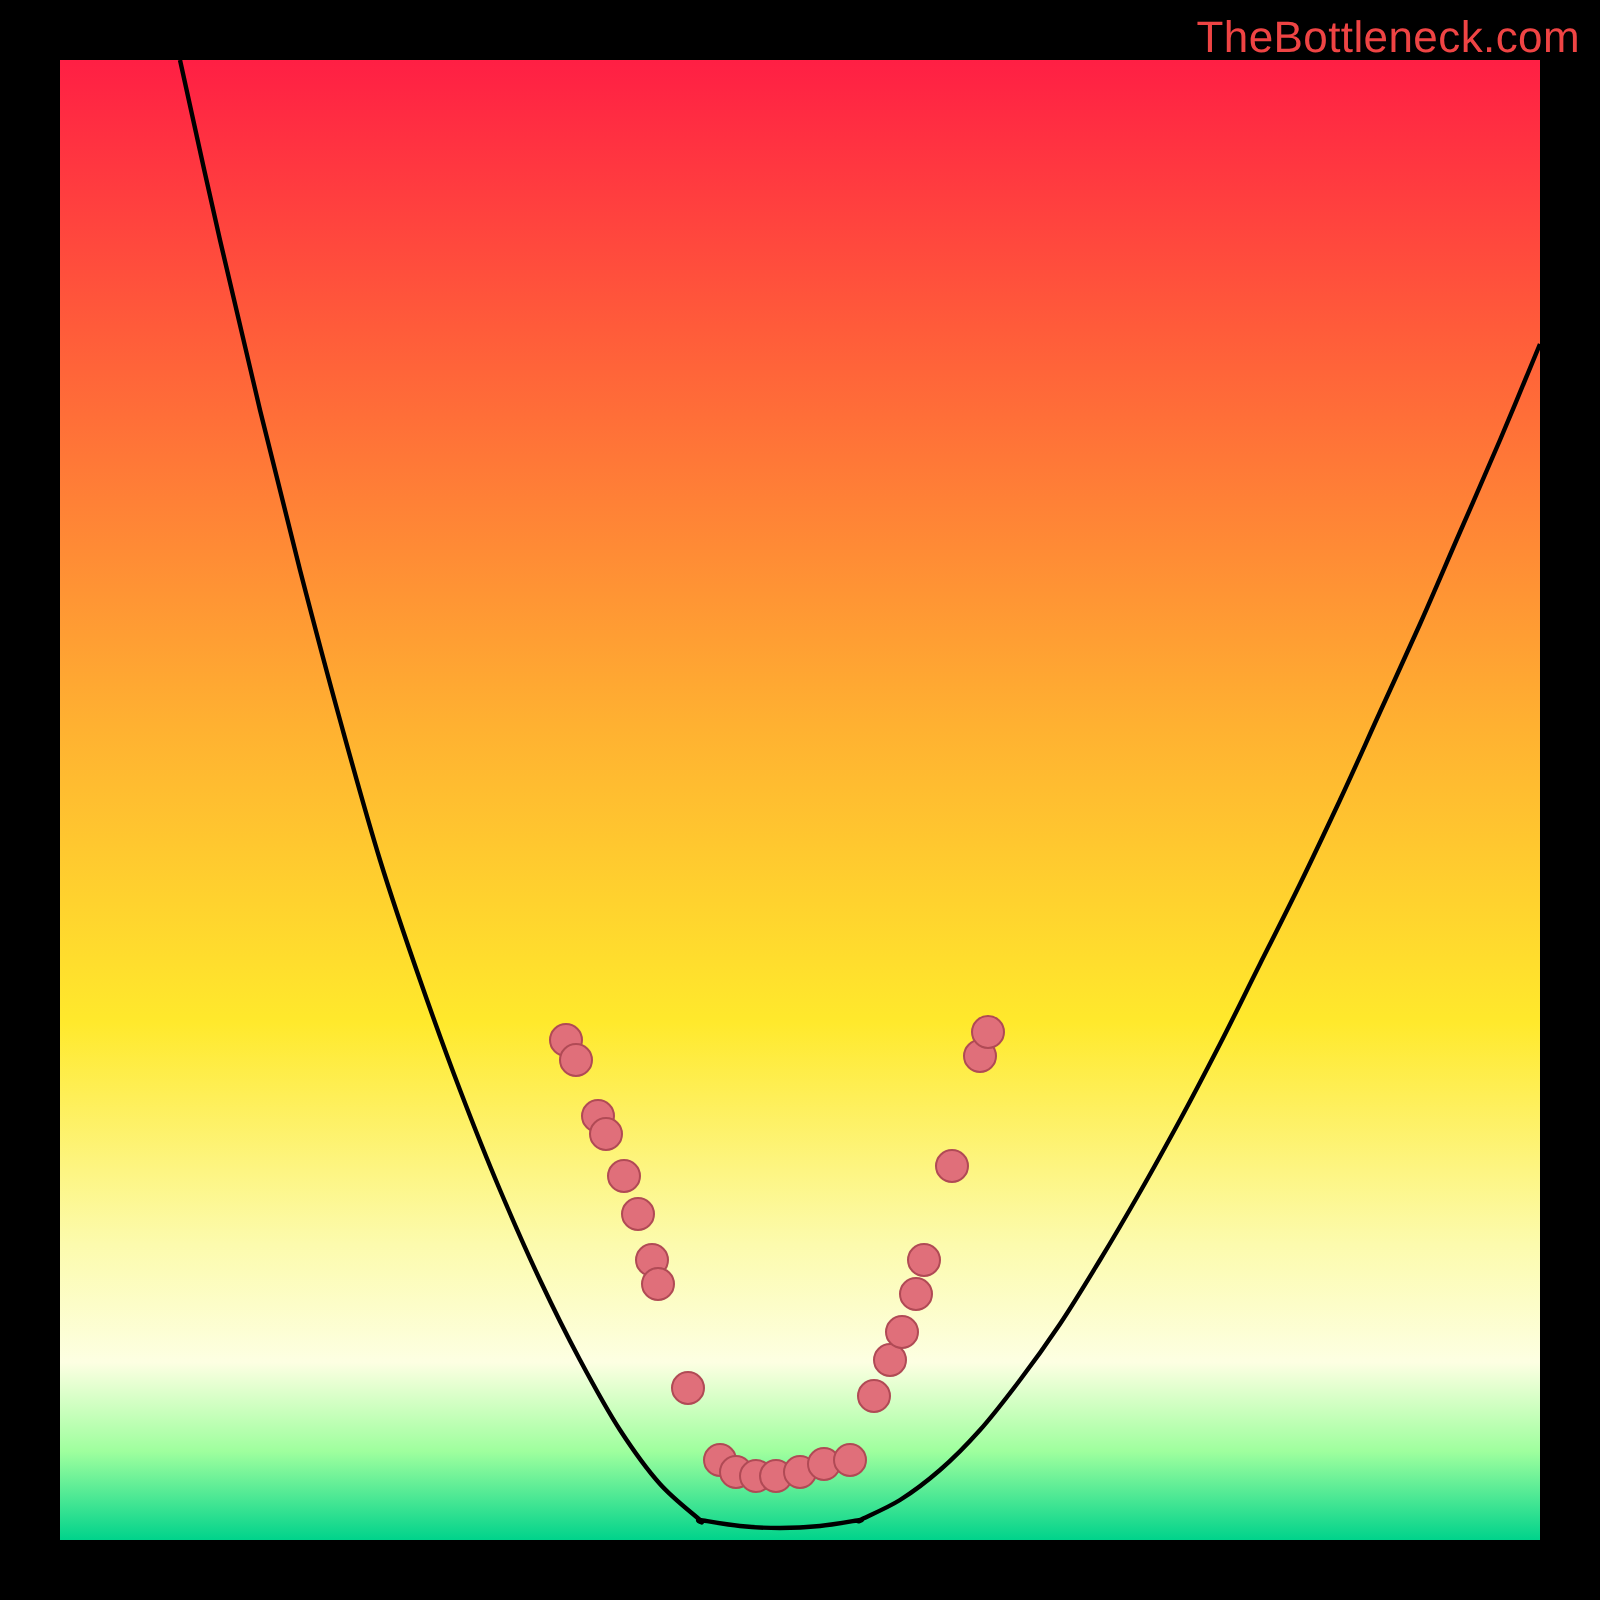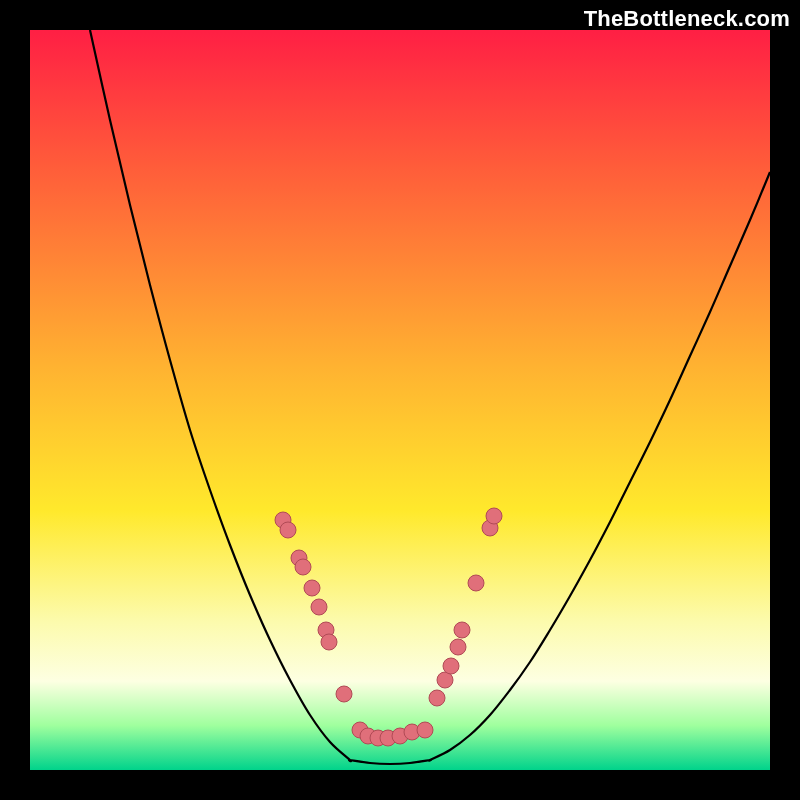--- a/index.html
+++ b/index.html
@@ -25,22 +25,22 @@
       #fdffe2 88%,
       #9fff9e 94%,
       #00d38b 100%);
   }
   .watermark {
     position: absolute;
     top: 6px;
     right: 10px;
     font-family: Arial, Helvetica, sans-serif;
     font-size: 22px;
-    font-weight: 700;
-    color: #ffffff;
+    font-weight: 400;
+    color: #ef4444;
     letter-spacing: 0.2px;
   }
   svg.plot {
     position: absolute;
     left: 30px;
     top: 30px;
     width: 740px;
     height: 740px;
   }
   .curve {

